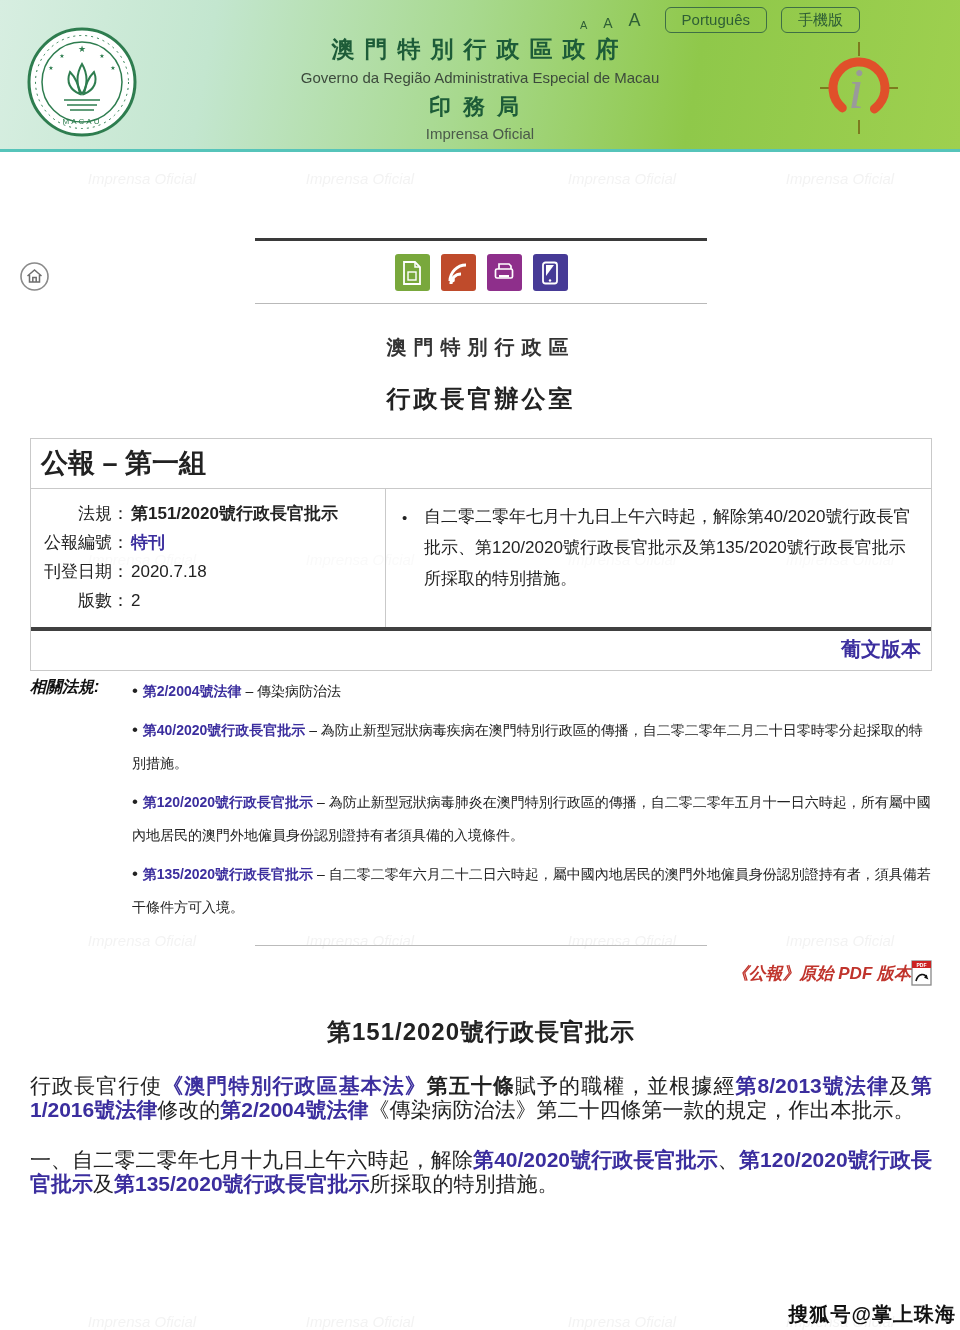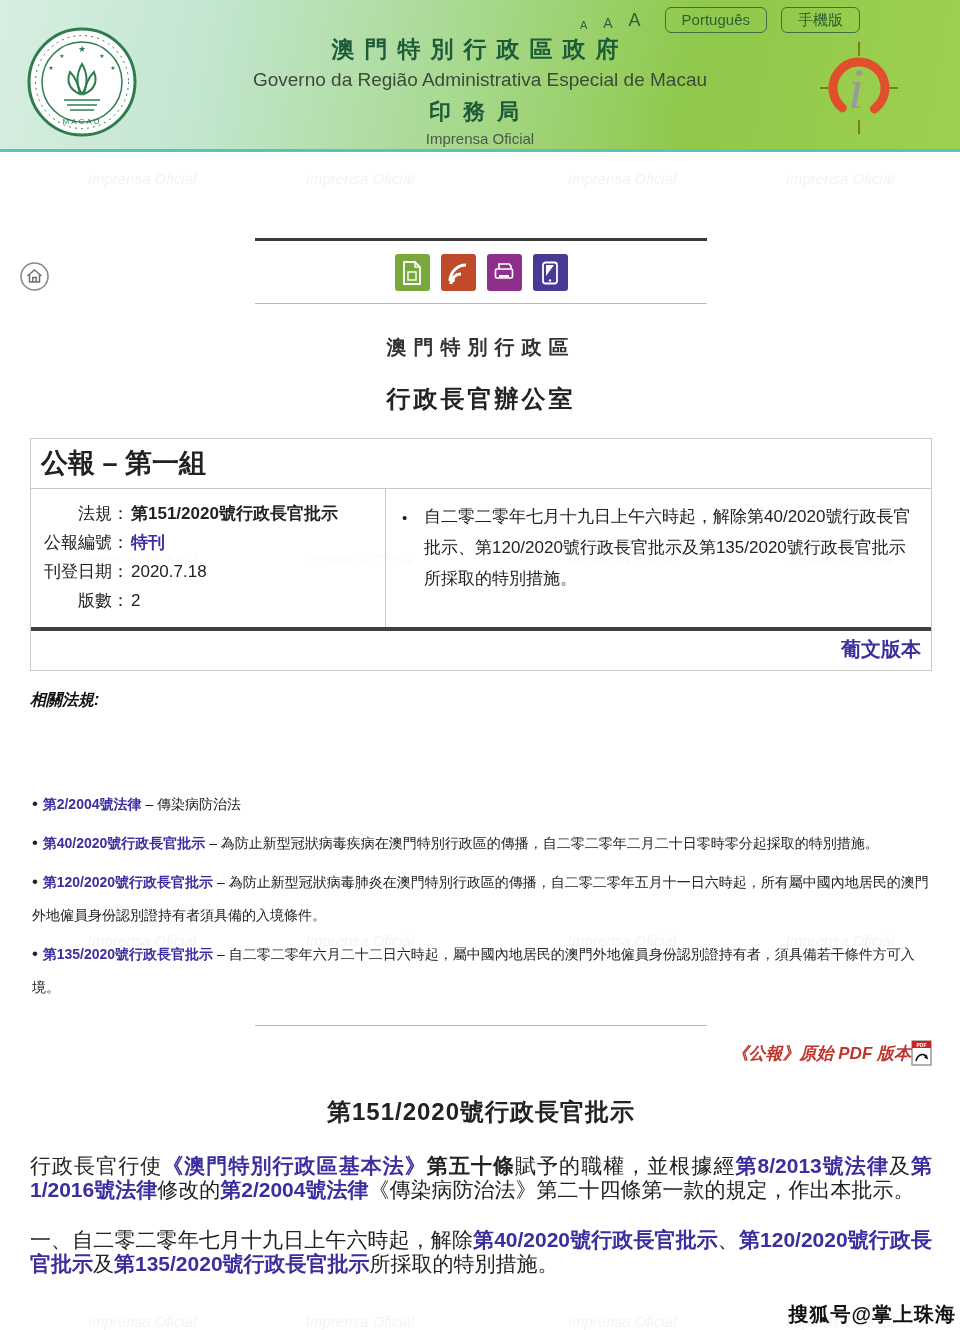--- a/index.html
+++ b/index.html
@@ -21,21 +21,21 @@
   .wm-layer span:nth-child(odd){ transform:translateX(22px); }
   
   .site-header {
     position:relative; height:152px; z-index:2;
     background:linear-gradient(100deg,#d7eee1 0%,#c3e6cf 22%,#a8d98f 48%,#8fc84a 72%,#9ed04f 100%);
     border-bottom:3px solid #56c4ba;
   }
   .seal { position:absolute; left:26px; top:26px; }
   .hdr-titles { position:absolute; left:0; right:0; top:34px; text-align:center; }
   .hdr-zh  { font-size:23px; font-weight:bold; letter-spacing:10px; color:#1d5c38; }
-  .hdr-pt  { font-size:19px; color:#3c4a3c; margin-top:4px; }
+  .hdr-pt  { font-size:15px; color:#3c4a3c; margin-top:4px; }
   .hdr-bu  { font-size:22px; font-weight:bold; letter-spacing:12px; color:#1d5c38; margin-top:6px; }
   .hdr-io  { font-size:15px; color:#4a5a4a; margin-top:3px; }
   .hdr-topright {
     position:absolute; top:7px; right:100px;
     display:flex; align-items:center; gap:14px;
   }
   .fontsize-ctl { display:flex; align-items:flex-end; gap:16px; margin-right:10px; color:#2f5f35; }
   .fs-a1{ font-size:11px; } .fs-a2{ font-size:14px; } .fs-a3{ font-size:18px; }
   .hdr-btn {
     border:1.5px solid #3f6f45; border-radius:6px; background:transparent;
@@ -64,21 +64,21 @@
   .gz-row  { display:flex; font-size:17px; line-height:29px; }
   .gz-label{ flex:0 0 92px; text-align:right; color:#222; }
   .gz-val  { flex:1; padding-left:2px; }
   .gz-val.b{ font-weight:bold; }
   .gz-right{ flex:1; padding:12px 14px 10px 16px; display:flex; font-size:17px; line-height:31px; }
   .gz-bullet { flex:0 0 22px; font-size:15px; padding-top:1px; }
   .gz-footer { border-top:4px solid #404040; text-align:right; padding:5px 10px 7px; }
   .link { color:#3b2e9e; font-weight:bold; text-decoration:none; cursor:pointer; }
   .pt-link { font-size:20px; }
   
-  .rel-block { display:flex; margin-top:16px;flex-direction:column; }
+  .rel-block { display:flex; margin-top:3px; }
   .rel-label { flex:0 0 100px; font-size:16px; font-weight:bold; font-style:italic; padding-top:3px; color:#111; }
   .rel-list  { flex:1; list-style:none; margin-left:2px; }
   .rel-list li { font-size:14px; line-height:33px; margin-bottom:5px; }
   .rel-list li::before { content:"• "; font-size:17px; }
   .divider-light { width:452px; height:1px; background:#bbb; margin:16px auto 0; }
   .pdf-row { display:flex; justify-content:flex-end; align-items:center; margin-top:14px; }
   .pdf-text { color:#c0342c; font-style:italic; font-weight:bold; font-size:17px; }
   .dispatch-title { text-align:center; font-size:24px; font-weight:bold; margin-top:30px; letter-spacing:1px; }
   .para { font-size:21px; line-height:24px; text-align:justify; margin-top:26px; }
   .para .bold { font-weight:bold; }

